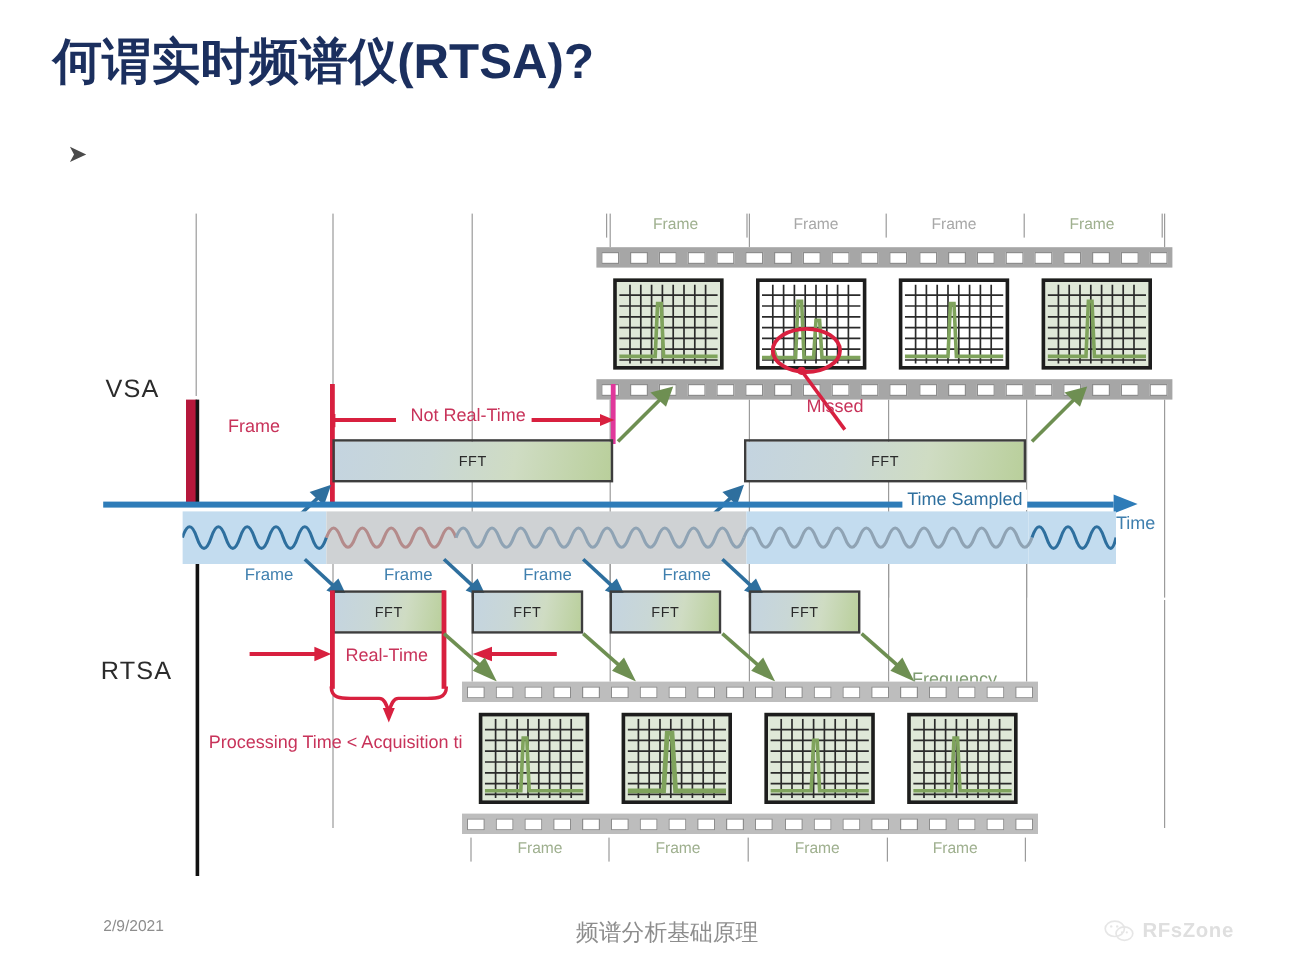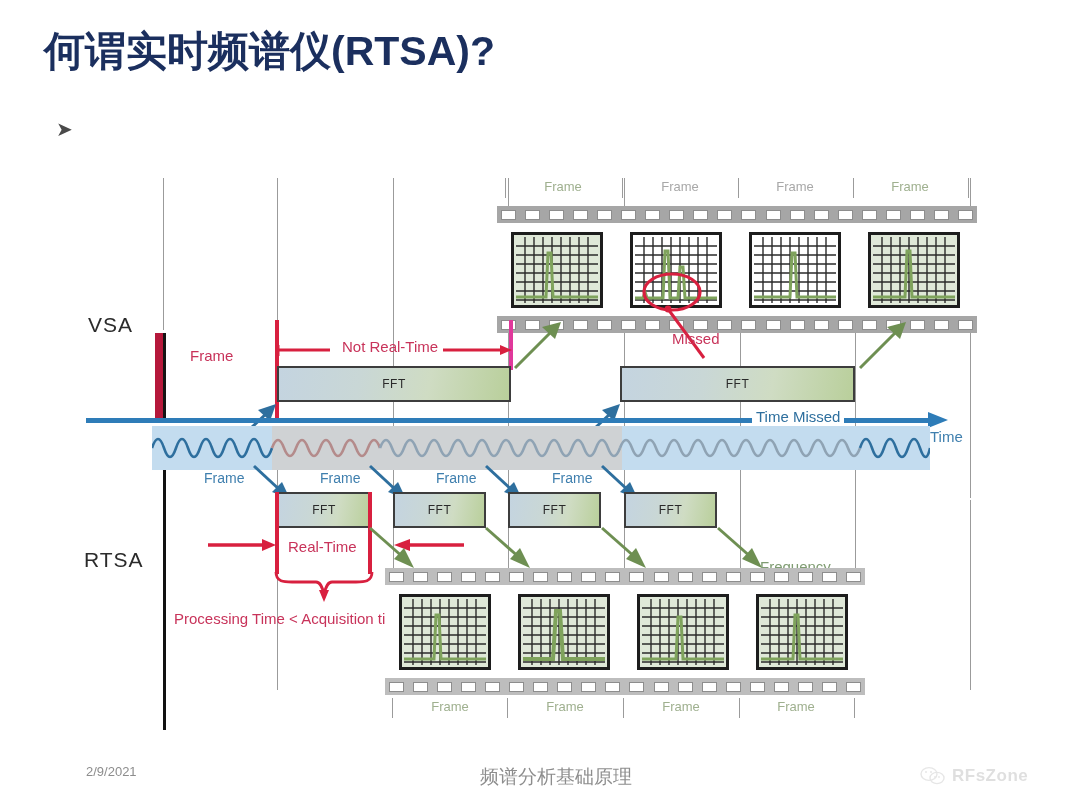--- a/index.html
+++ b/index.html
@@ -301,21 +301,21 @@
     </svg>
     <svg class="ann" style="left:856px;top:148px;" width="60" height="54">
       <line x1="4" y1="50" x2="42" y2="12" stroke="#6e8f52" stroke-width="3"></line>
       <polygon points="50,4 31,9 44,21" fill="#6e8f52"></polygon>
     </svg>
 
     <div class="timeline-arrow" style="left:86px;top:248px;width:842px;"></div>
     <svg class="ann" style="left:924px;top:241px;" width="30" height="20">
       <polygon points="24,9 4,1 4,17" fill="#2e7cb8"></polygon>
     </svg>
-    <div class="ann blue-b" style="left:752px;top:238px;background:#fff;padding:0 4px;">Time Missed</div>
+    <div class="ann blue-b" style="left:752px;top:238px;background:#fff;padding:0 4px;">Time Sampled</div>
     <div class="ann blue" style="left:930px;top:258px;font-size:15px;">Time</div>
 
     <div class="wave-band" style="left:152px;top:256px;width:778px;height:44px;">
       <svg width="778" height="44" viewBox="0 0 778 44">
         <rect x="0" y="0" width="120" height="44" fill="#c3dcef"></rect>
         <rect x="120" y="0" width="350" height="44" fill="#cfd2d4"></rect>
         <rect x="470" y="0" width="235" height="44" fill="#c3dcef"></rect>
         <rect x="705" y="0" width="73" height="44" fill="#c3dcef"></rect>
         <path d="M0,22 Q6,4 12,22 T24,22 T36,22 T48,22 T60,22 T72,22 T84,22 T96,22 T108,22 T120,22" fill="none" stroke="#2e6f9e" stroke-width="2.6"></path>
         <path d="M120,22 Q126,6 132,22 T144,22 T156,22 T168,22 T180,22 T192,22 T204,22 T216,22 T228,22" fill="none" stroke="#b48b8b" stroke-width="2.6"></path>

